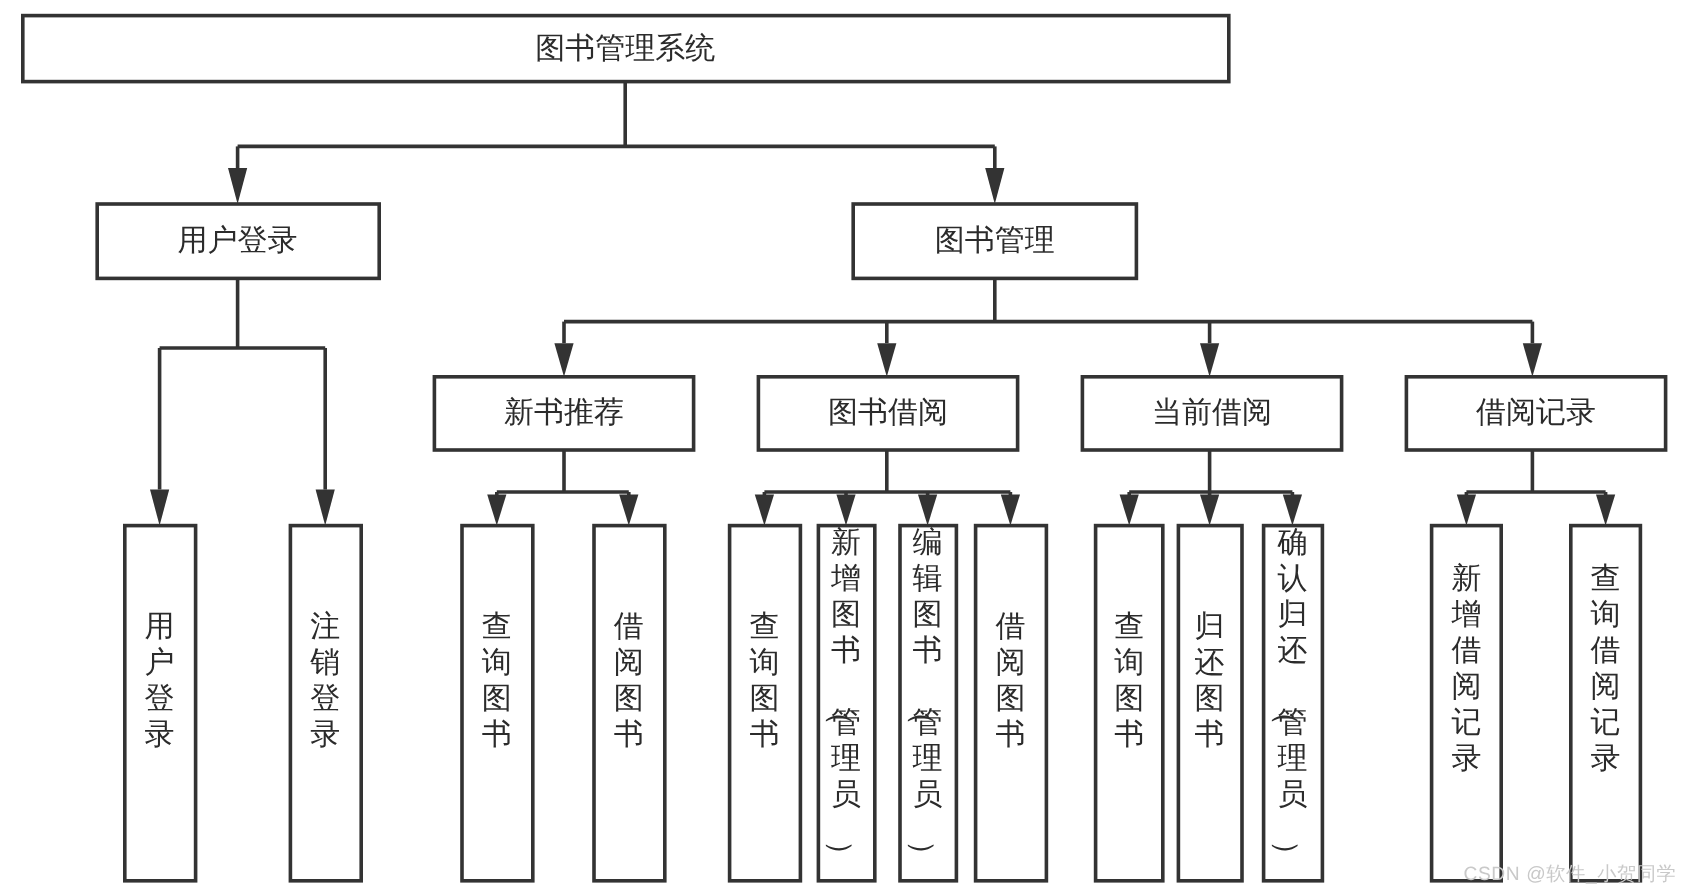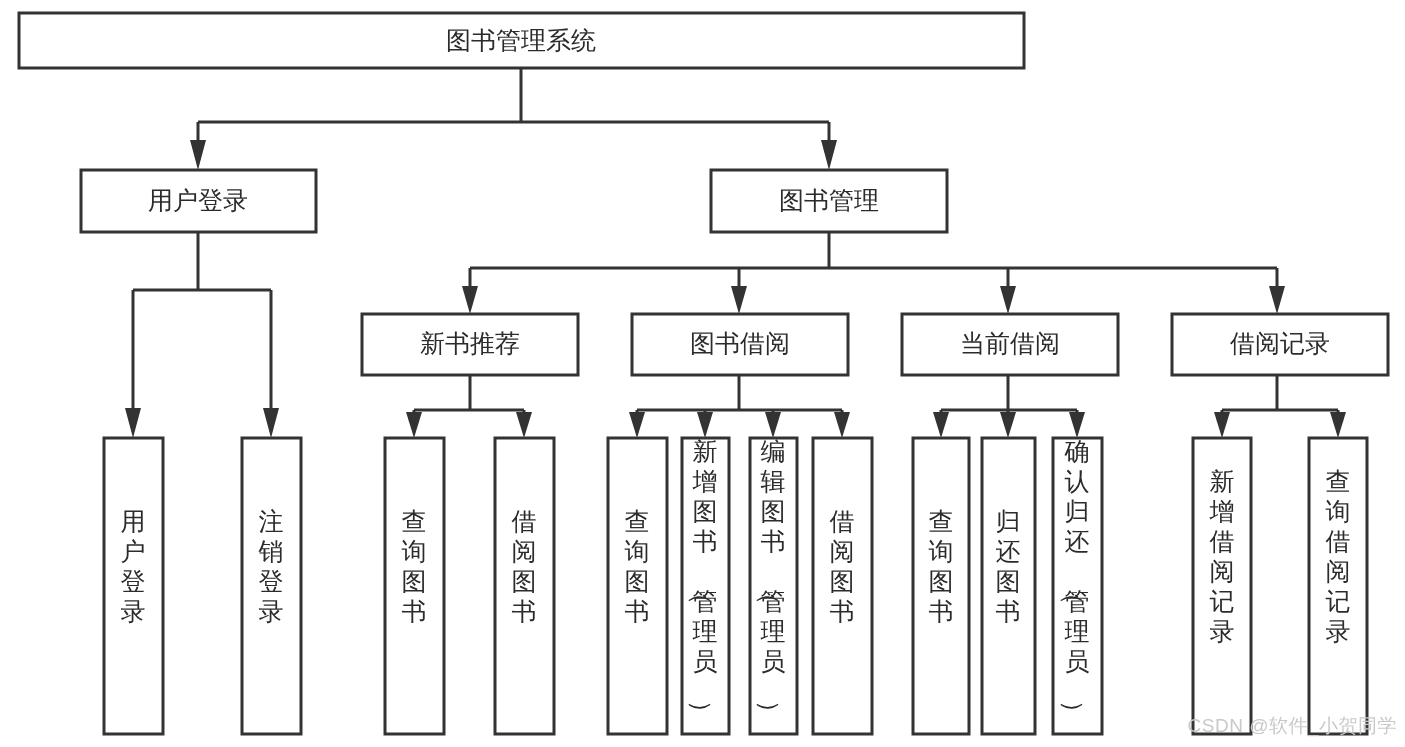--- a/index.html
+++ b/index.html
@@ -45,21 +45,21 @@
     font-family: "Liberation Sans", "DejaVu Sans", sans-serif;
     fill: #2b2b2b;
     font-size: 25px;
     text-anchor: middle;
   }
   .watermark-text {
     position: absolute;
     right: 8px;
     bottom: 8px;
     font-family: "Liberation Sans", "DejaVu Sans", sans-serif;
-    font-size: 19px;
+    font-size: 16px;
     color: #c9c9c9;
     white-space: nowrap;
     letter-spacing: 0.5px;
     pointer-events: none;
     margin-left: 44px;
   }
 </style>
 </head>
 <body>
 

